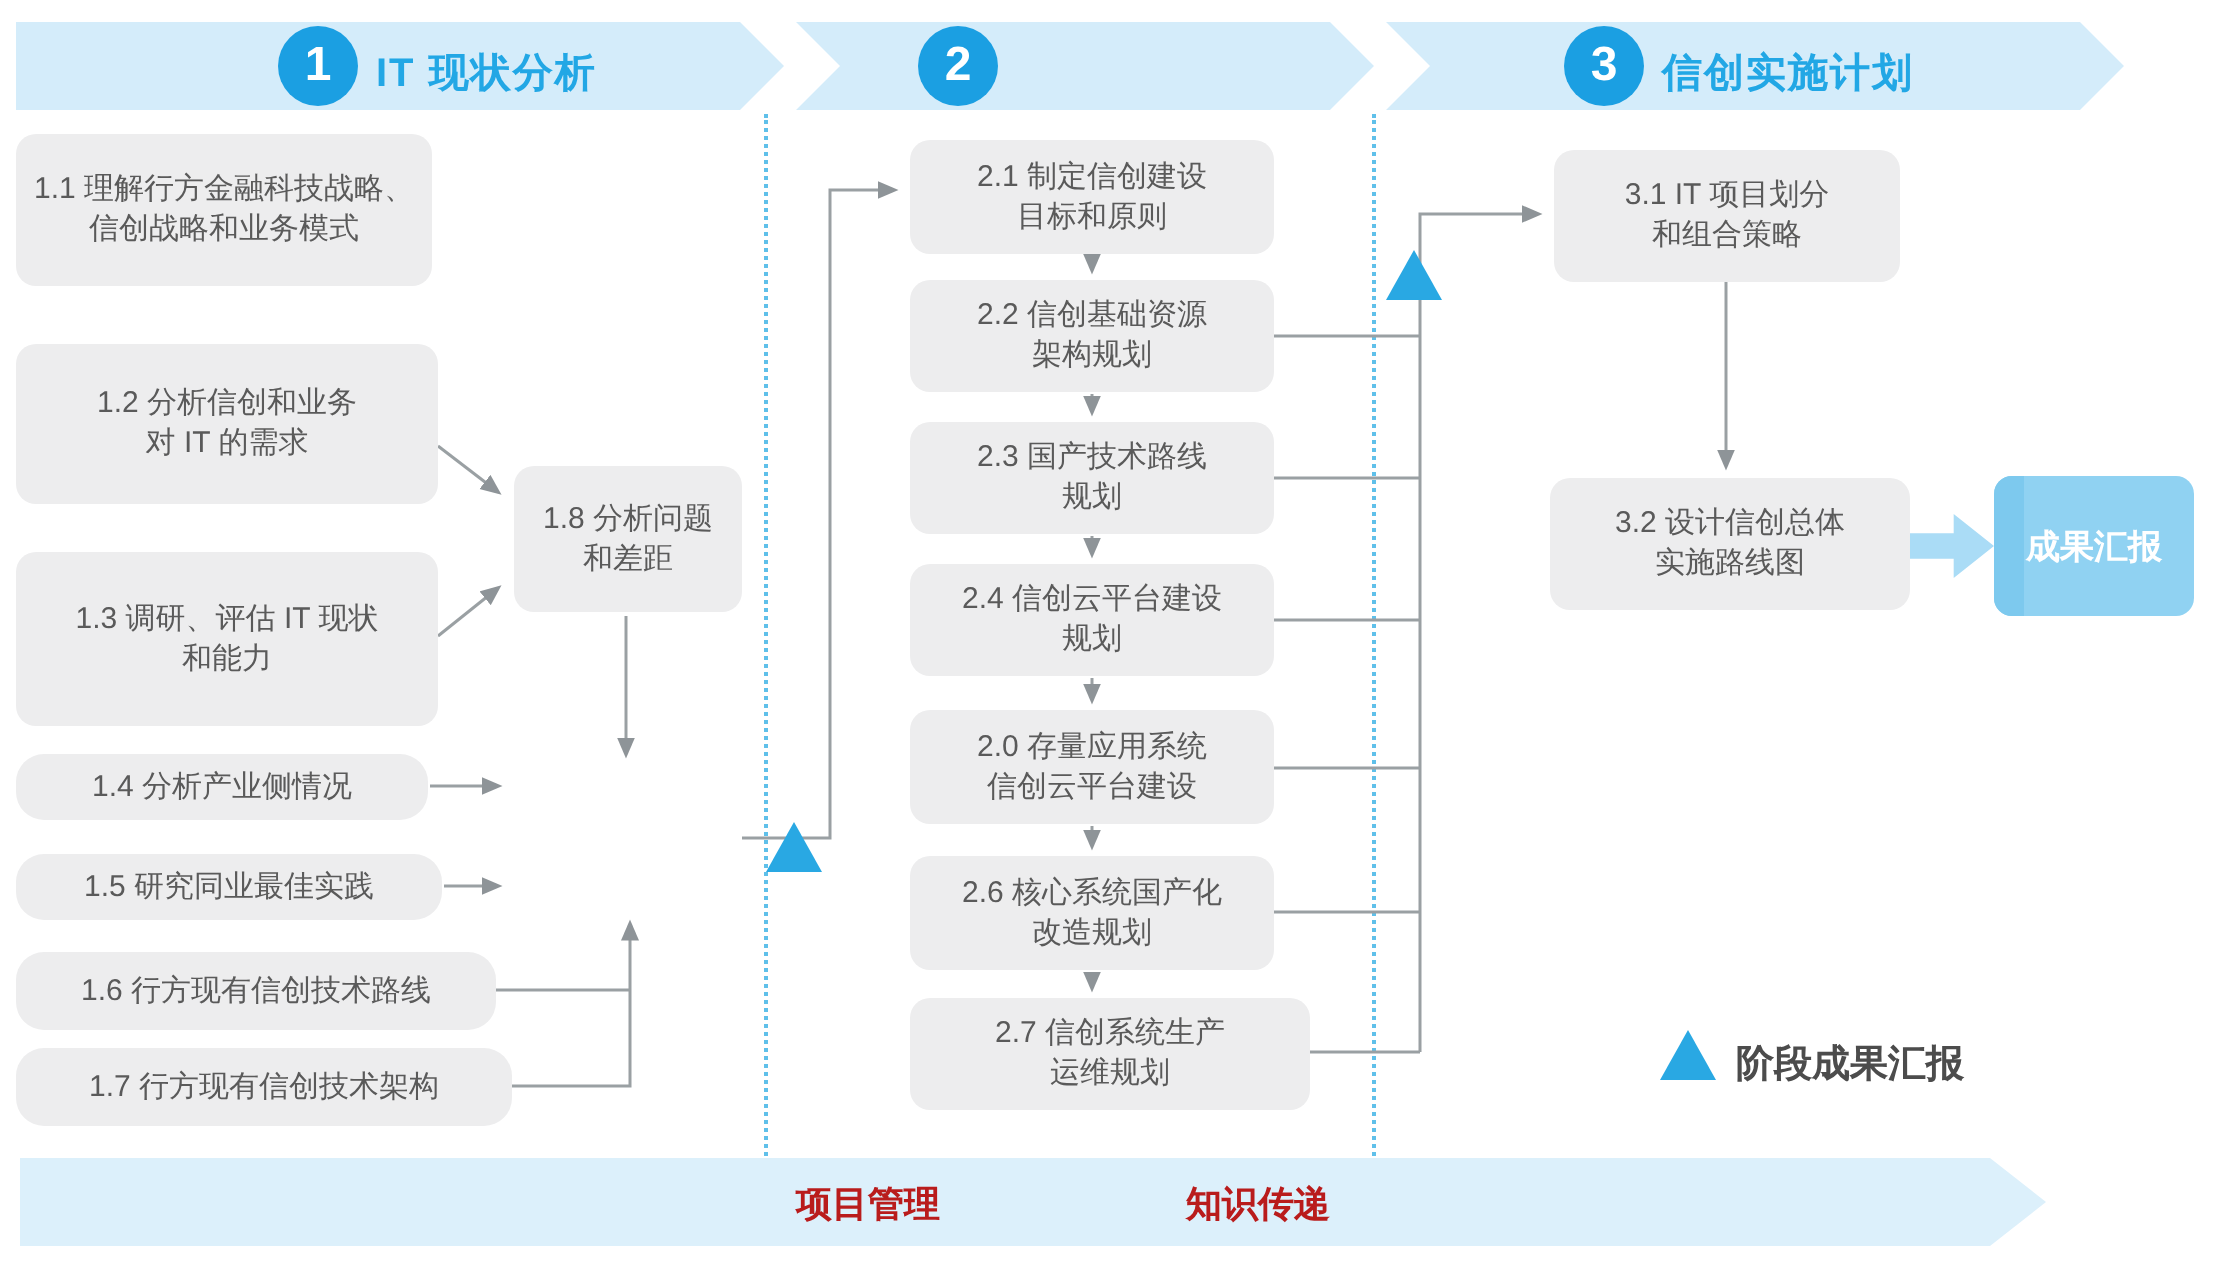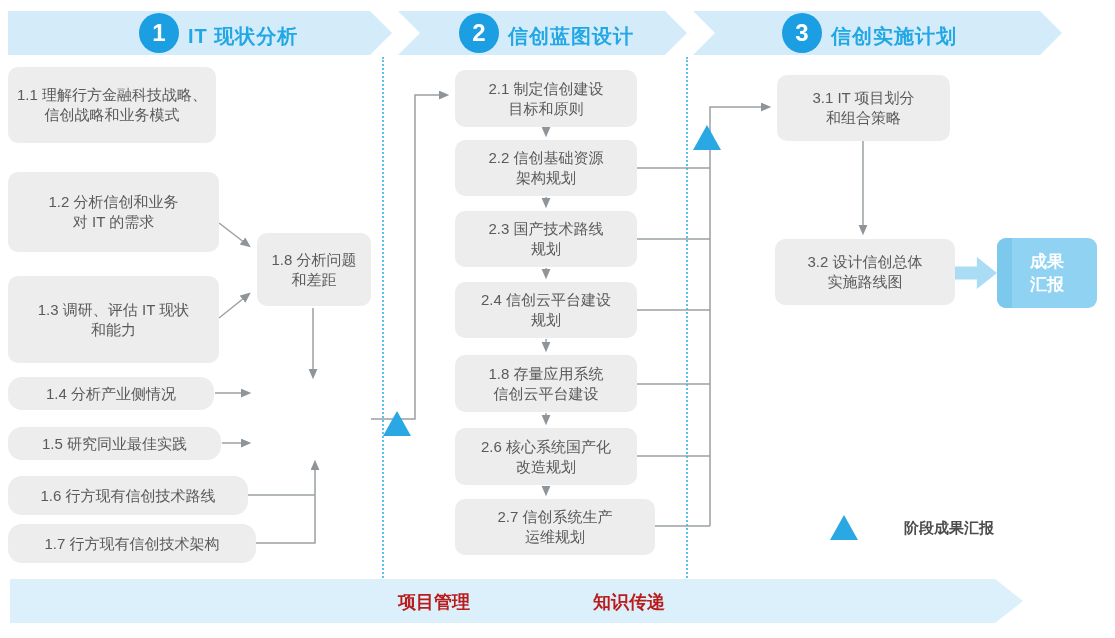--- a/index.html
+++ b/index.html
@@ -30,53 +30,52 @@
   .box .bl{white-space:nowrap;}
   
   .dotline{position:absolute;top:57px;height:521px;width:0;border-left:2px dotted #5fc0ea;z-index:1;}
   
   .tri{position:absolute;width:0;height:0;border-left:14px solid transparent;
     border-right:14px solid transparent;border-bottom:25px solid #29a8e3;z-index:4;}
   
   .result{
     position:absolute;left:997px;top:238px;width:100px;height:70px;background:#90d2f2;
     border-radius:9px;color:#ffffff;font-weight:bold;font-size:17px;line-height:23px;
-    display:flex;flex-direction:column;align-items:center;justify-content:center;z-index:2;text-align:right;
+    display:flex;flex-direction:row;align-items:center;justify-content:center;z-index:2;text-align:right;
   }
   .result .stripe{position:absolute;left:0;top:0;width:15px;height:100%;
     background:#7dc9ee;border-radius:9px 0 0 9px;}
   .result .bl{position:relative;z-index:1;}
   .fatarrow{
     position:absolute;left:955px;top:257px;width:42px;height:32px;background:#aadcf6;z-index:2;
     clip-path:polygon(0 30%,52% 30%,52% 0%,100% 50%,52% 100%,52% 70%,0 70%);
   }
   
   .bottom-banner{
     position:absolute;left:10px;top:579px;width:1013px;height:44px;background:#dcf0fb;
     clip-path:polygon(0% 0%,calc(100% - 28px) 0%,100% 50%,calc(100% - 28px) 100%,0% 100%);z-index:1;
   }
   .footer-label{position:absolute;top:590px;font-size:18px;font-weight:bold;color:#b91c1c;z-index:3;white-space:nowrap;}
   
-  .legend-label{position:absolute;left:868px;top:519px;font-size:15px;font-weight:bold;color:#4c4c4c;z-index:3;margin-left:36px;}
+  .legend-label{position:absolute;left:868px;top:519px;font-size:19px;font-weight:bold;color:#4c4c4c;z-index:3;}
   
   #wires{position:absolute;left:0;top:0;z-index:2;pointer-events:none;}
 </style>
 </head>
 <body>
 
 <div id="canvas">
 
   <div class="banner first" style="left:8px;width:384px;"></div>
   <div class="banner chev" style="left:398px;width:289px;"></div>
   <div class="banner chev" style="left:693px;width:369px;"></div>
 
   <div class="phase-circle" style="left:139px;">1</div>
   <div class="phase-title" style="left:188px;">IT 现状分析</div>
   <div class="phase-circle" style="left:459px;">2</div>
-  <div class="phase-title" style="left:508px;">信创蓝图设计</div>
   <div class="phase-circle" style="left:782px;">3</div>
   <div class="phase-title" style="left:831px;">信创实施计划</div>
 
   <div class="dotline" style="left:382px;"></div>
   <div class="dotline" style="left:686px;"></div>
 
   <svg id="wires" width="1115" height="638">
     <defs>
       <marker id="ah" markerWidth="8" markerHeight="8" refX="5.5" refY="3" orient="auto">
         <path d="M0,0 L7,3 L0,6 z" fill="#8e9498"></path>
@@ -147,21 +146,21 @@
   </div>
   <div class="box" style="left:455px;top:211px;width:182px;height:56px;">
     <div class="bl">2.3 国产技术路线</div>
     <div class="bl">规划</div>
   </div>
   <div class="box" style="left:455px;top:282px;width:182px;height:56px;">
     <div class="bl">2.4 信创云平台建设</div>
     <div class="bl">规划</div>
   </div>
   <div class="box" style="left:455px;top:355px;width:182px;height:57px;">
-    <div class="bl">1.8 存量应用系统</div>
+    <div class="bl">2.0 存量应用系统</div>
     <div class="bl">信创云平台建设</div>
   </div>
   <div class="box" style="left:455px;top:428px;width:182px;height:57px;">
     <div class="bl">2.6 核心系统国产化</div>
     <div class="bl">改造规划</div>
   </div>
   <div class="box" style="left:455px;top:499px;width:200px;height:56px;">
     <div class="bl">2.7 信创系统生产</div>
     <div class="bl">运维规划</div>
   </div>

